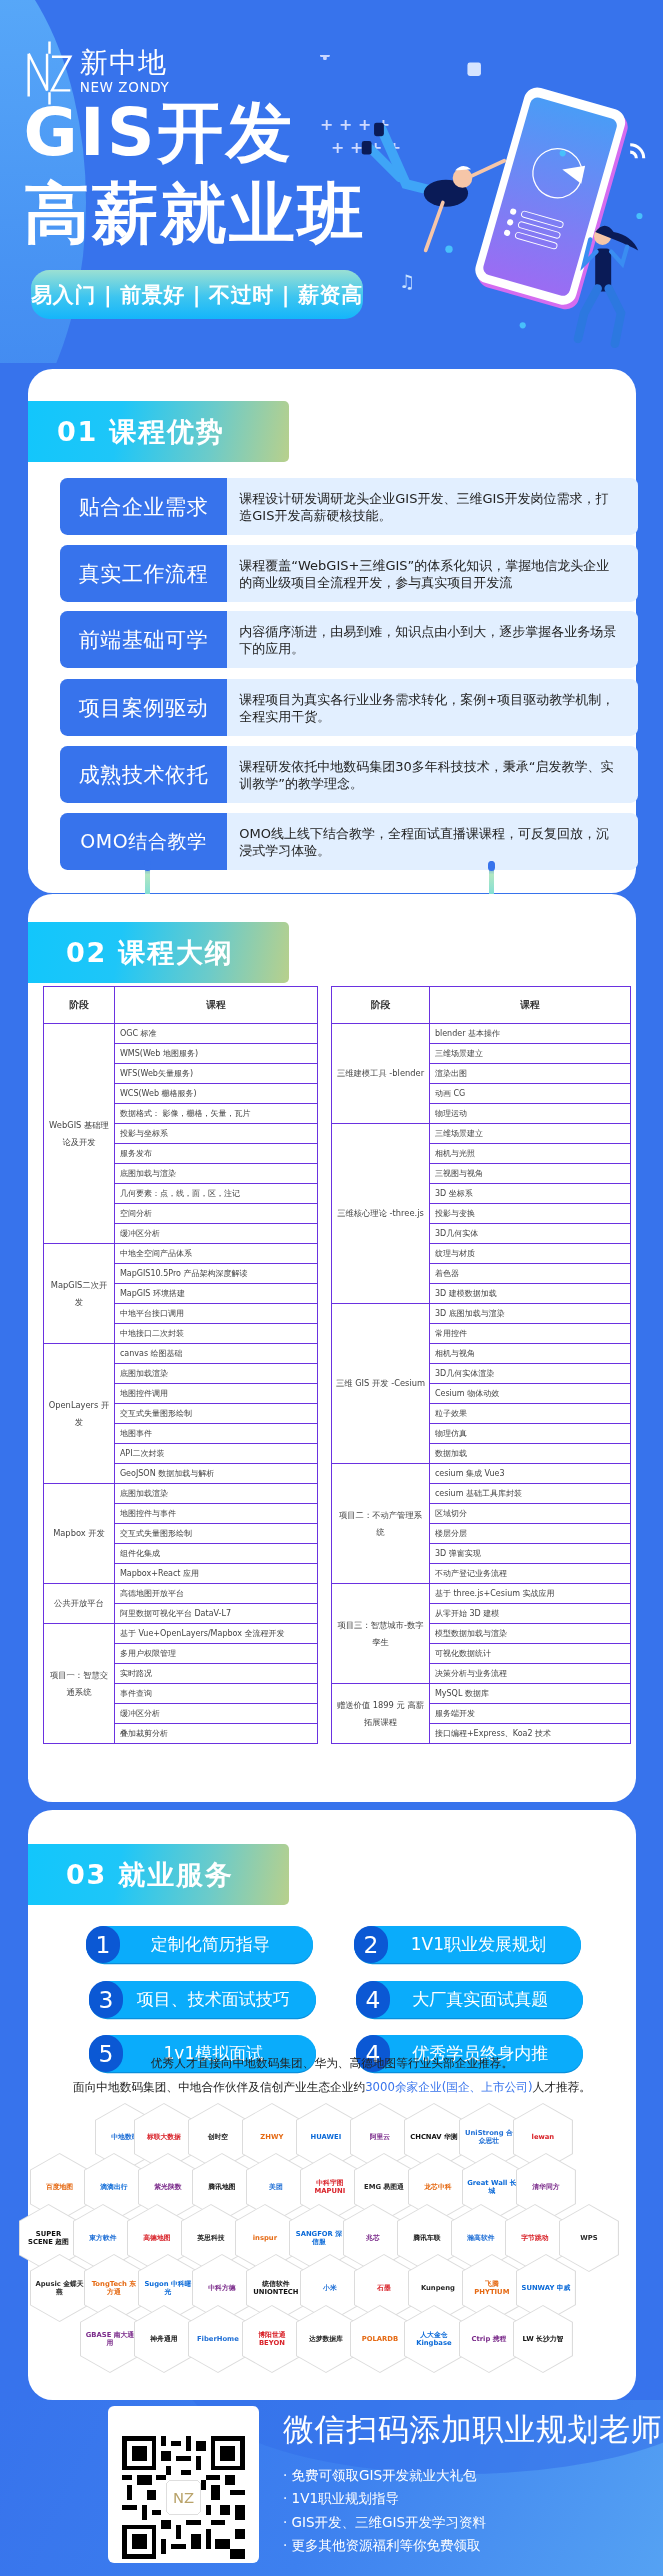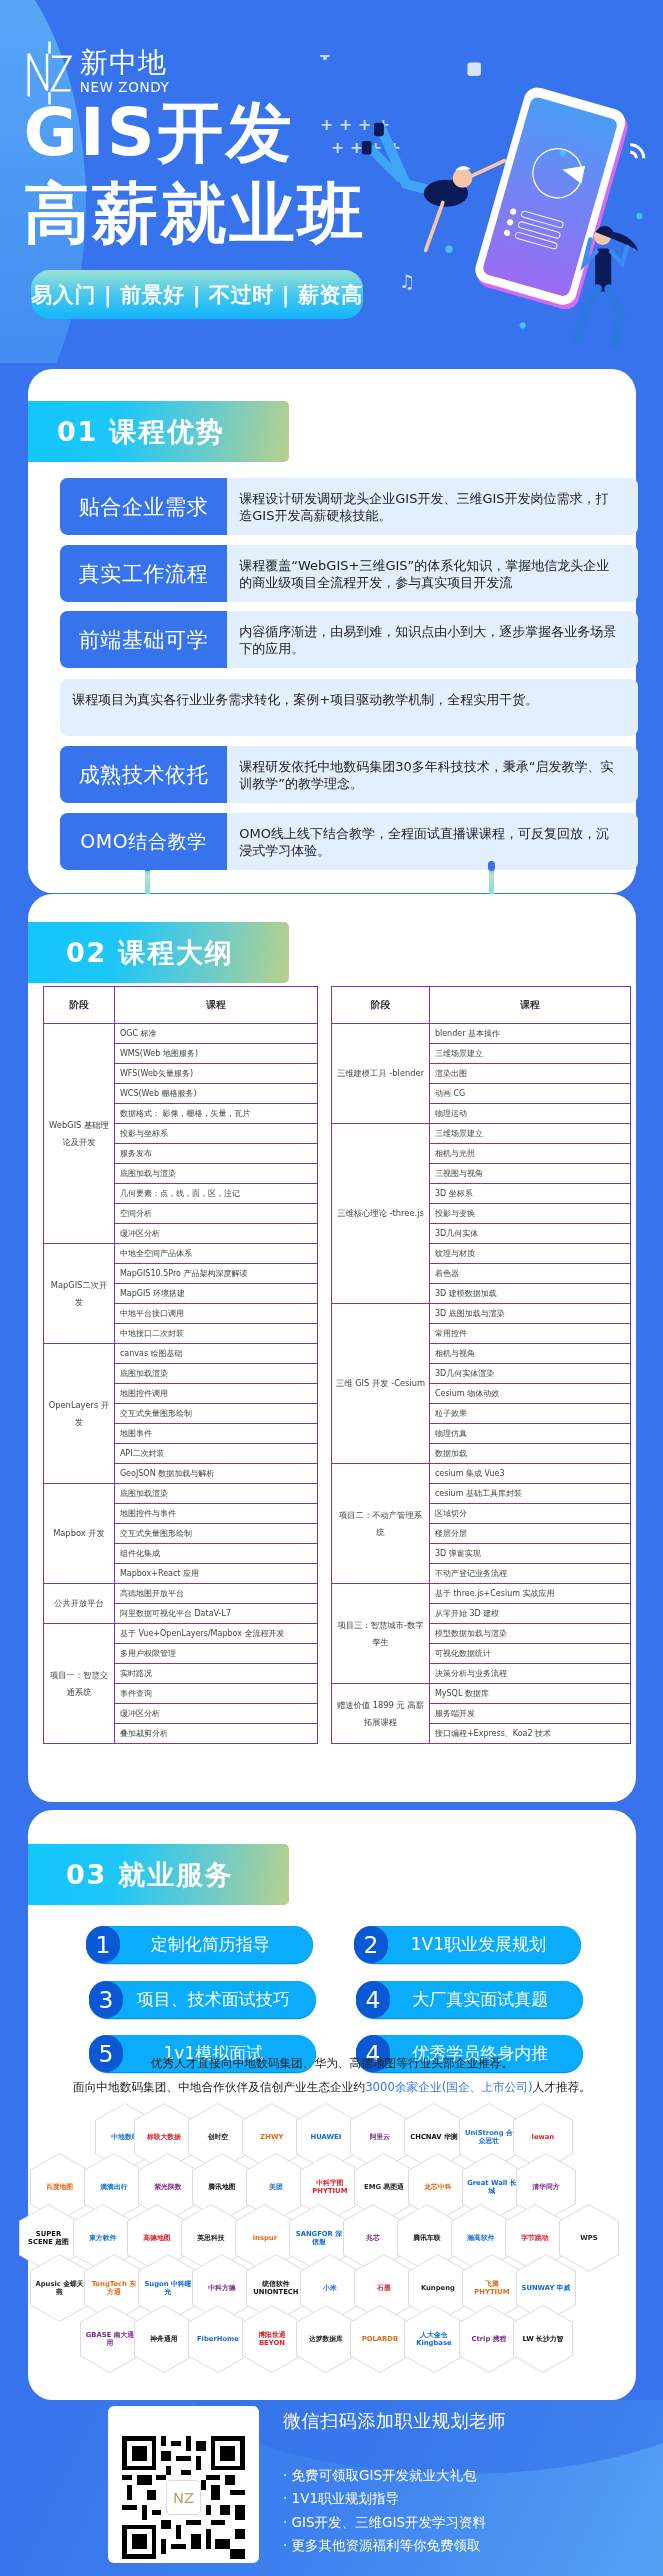--- a/index.html
+++ b/index.html
@@ -105,21 +105,21 @@
     background: #fff; display: flex; align-items: center; justify-content: center;
     text-align: center; font-size: 6.8px; font-weight: 700; line-height: 8px; padding: 0 3.7px;
   }
 
   
   .bottom-bg { position: absolute; left: 0; top: 2400px; width: 664px; height: 176px;
     background: linear-gradient(115deg, #3773ec 0%, #3d80ef 50%, #55a2f3 100%); overflow: hidden; }
   .bottom-blob { position: absolute; left: 184px; top: -123px; width: 553px; height: 197px; border-radius: 50%; background: #3370ea; opacity: .6; }
   .qr-box { position: absolute; left: 108px; top: 2406px; width: 151px; height: 157px; background: #fff; border-radius: 6.1px; }
   .qr-box svg { position: absolute; left: 13.5px; top: 29.5px; }
-  .qr-title { position: absolute; left: 283px; top: 2409px; color: #fff; font-size: 18px; white-space: nowrap; letter-spacing: 0.6px; }
+  .qr-title { position: absolute; left: 283px; top: 2409px; color: #fff; font-size: 31px; white-space: nowrap; letter-spacing: 0.6px; }
   .perks { position: absolute; left: 283px; top: 2464px; color: #fff; font-size: 13.5px; line-height: 23.4px; list-style: none; }
   .perks li::before { content: "· "; }
 </style>
 </head>
 <body>
 
 <section class="hero">
   <div class="hero-curve"></div>
 
   <div class="logo">
@@ -219,20 +219,21 @@
   </div>
   <div class="adv-row" style="top:176px;">
     <div class="adv-label">真实工作流程</div>
     <div class="adv-desc" style="overflow:hidden;height:57px;">课程覆盖“WebGIS+三维GIS”的体系化知识，掌握地信龙头企业的商业级项目全流程开发，参与真实项目开发流</div>
   </div>
   <div class="adv-row" style="top:242px;">
     <div class="adv-label">前端基础可学</div>
     <div class="adv-desc">内容循序渐进，由易到难，知识点由小到大，逐步掌握各业务场景下的应用。</div>
   </div>
   <div class="adv-row" style="top:310px;">
+    <div class="adv-label">项目案例驱动</div>
     <div class="adv-desc">课程项目为真实各行业业务需求转化，案例+项目驱动教学机制，全程实用干货。</div>
   </div>
   <div class="adv-row" style="top:377px;">
     <div class="adv-label">成熟技术依托</div>
     <div class="adv-desc">课程研发依托中地数码集团30多年科技技术，秉承“启发教学、实训教学”的教学理念。</div>
   </div>
   <div class="adv-row" style="top:444px;">
     <div class="adv-label" style="font-size:19px;">OMO结合教学</div>
     <div class="adv-desc">OMO线上线下结合教学，全程面试直播课课程，可反复回放，沉浸式学习体验。</div>
   </div>
@@ -576,21 +577,21 @@
     <div class="hex" style="left: 101px; top: 50px;">
       <div class="hex-in" style="color: rgb(122, 42, 138);">紫光陕数</div>
     </div>
     <div class="hex" style="left: 155px; top: 50px;">
       <div class="hex-in" style="color: rgb(17, 17, 17);">腾讯地图</div>
     </div>
     <div class="hex" style="left: 209px; top: 50px;">
       <div class="hex-in" style="color: rgb(31, 111, 214);">美团</div>
     </div>
     <div class="hex" style="left: 263px; top: 50px;">
-      <div class="hex-in" style="color: rgb(217, 35, 42);">中科宇图 PHYTIUM</div>
+      <div class="hex-in" style="color: rgb(217, 35, 42);">中科宇图 MAPUNI</div>
     </div>
     <div class="hex" style="left: 317px; top: 50px;">
       <div class="hex-in" style="color: rgb(42, 42, 42);">EMG 易图通</div>
     </div>
     <div class="hex" style="left: 371px; top: 50px;">
       <div class="hex-in" style="color: rgb(229, 106, 20);">龙芯中科</div>
     </div>
     <div class="hex" style="left: 425px; top: 50px;">
       <div class="hex-in" style="color: rgb(11, 106, 216);">Great Wall 长城</div>
     </div>

